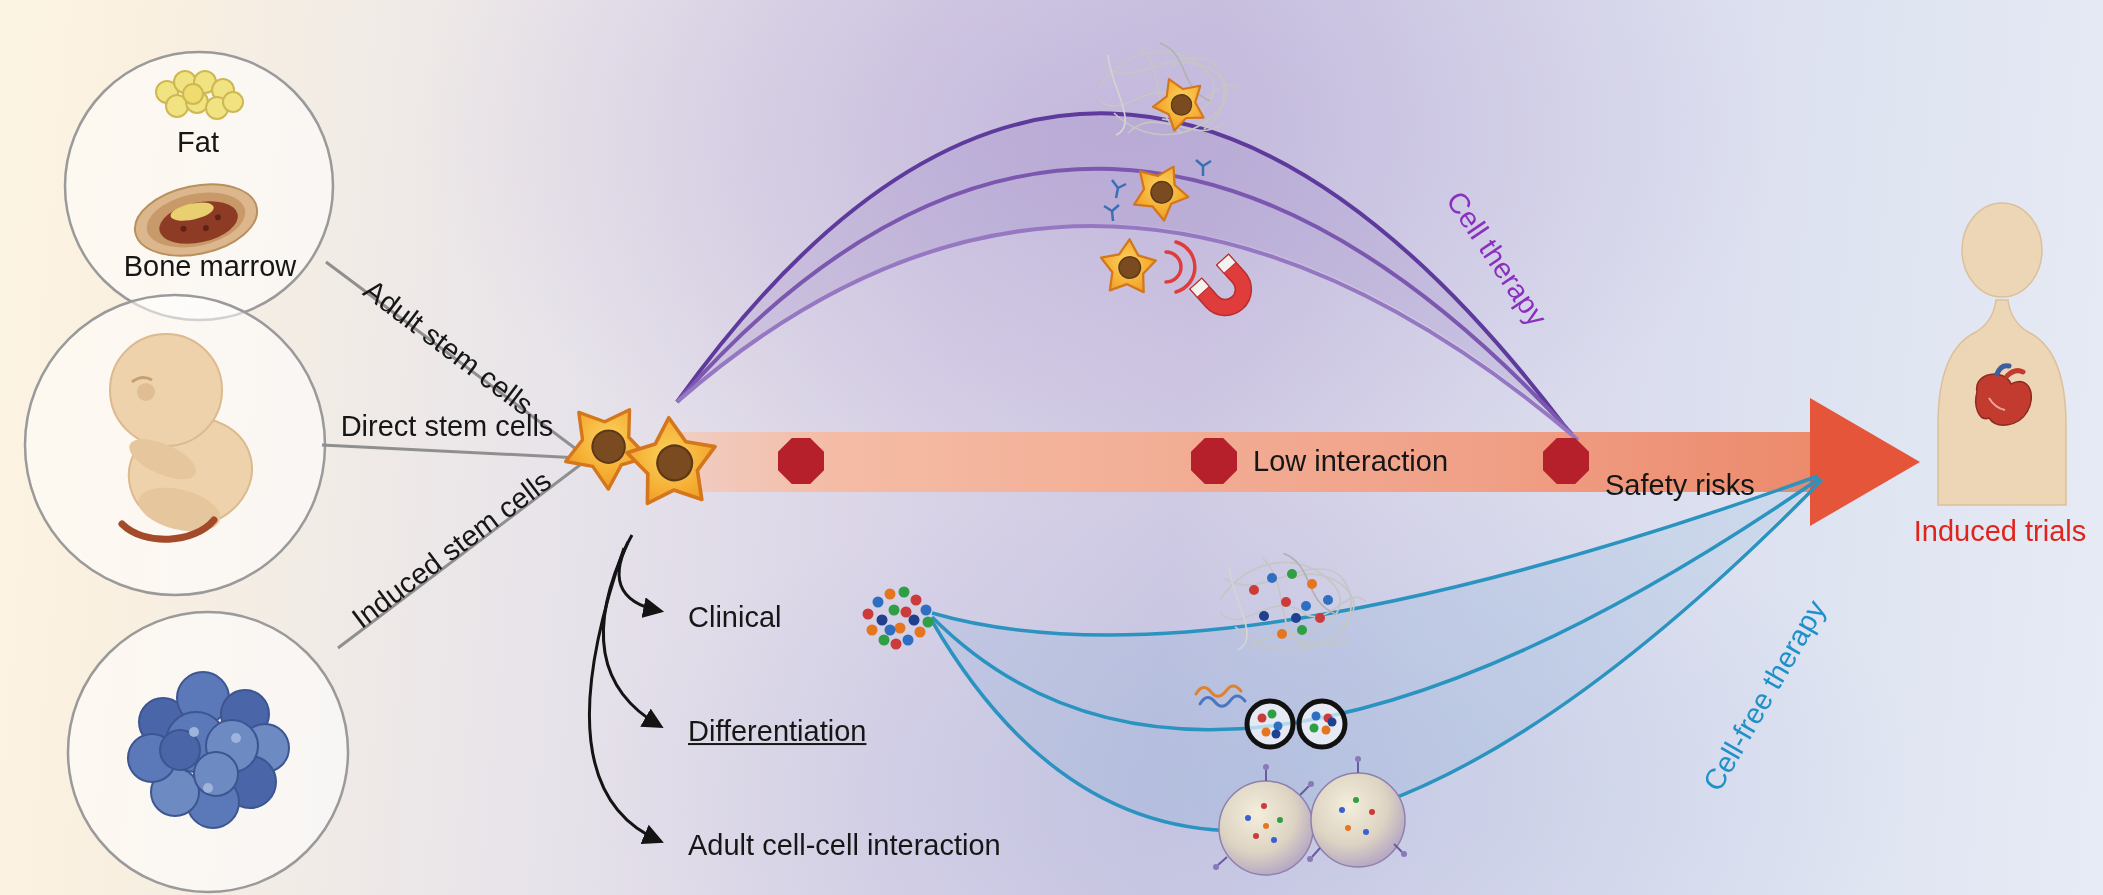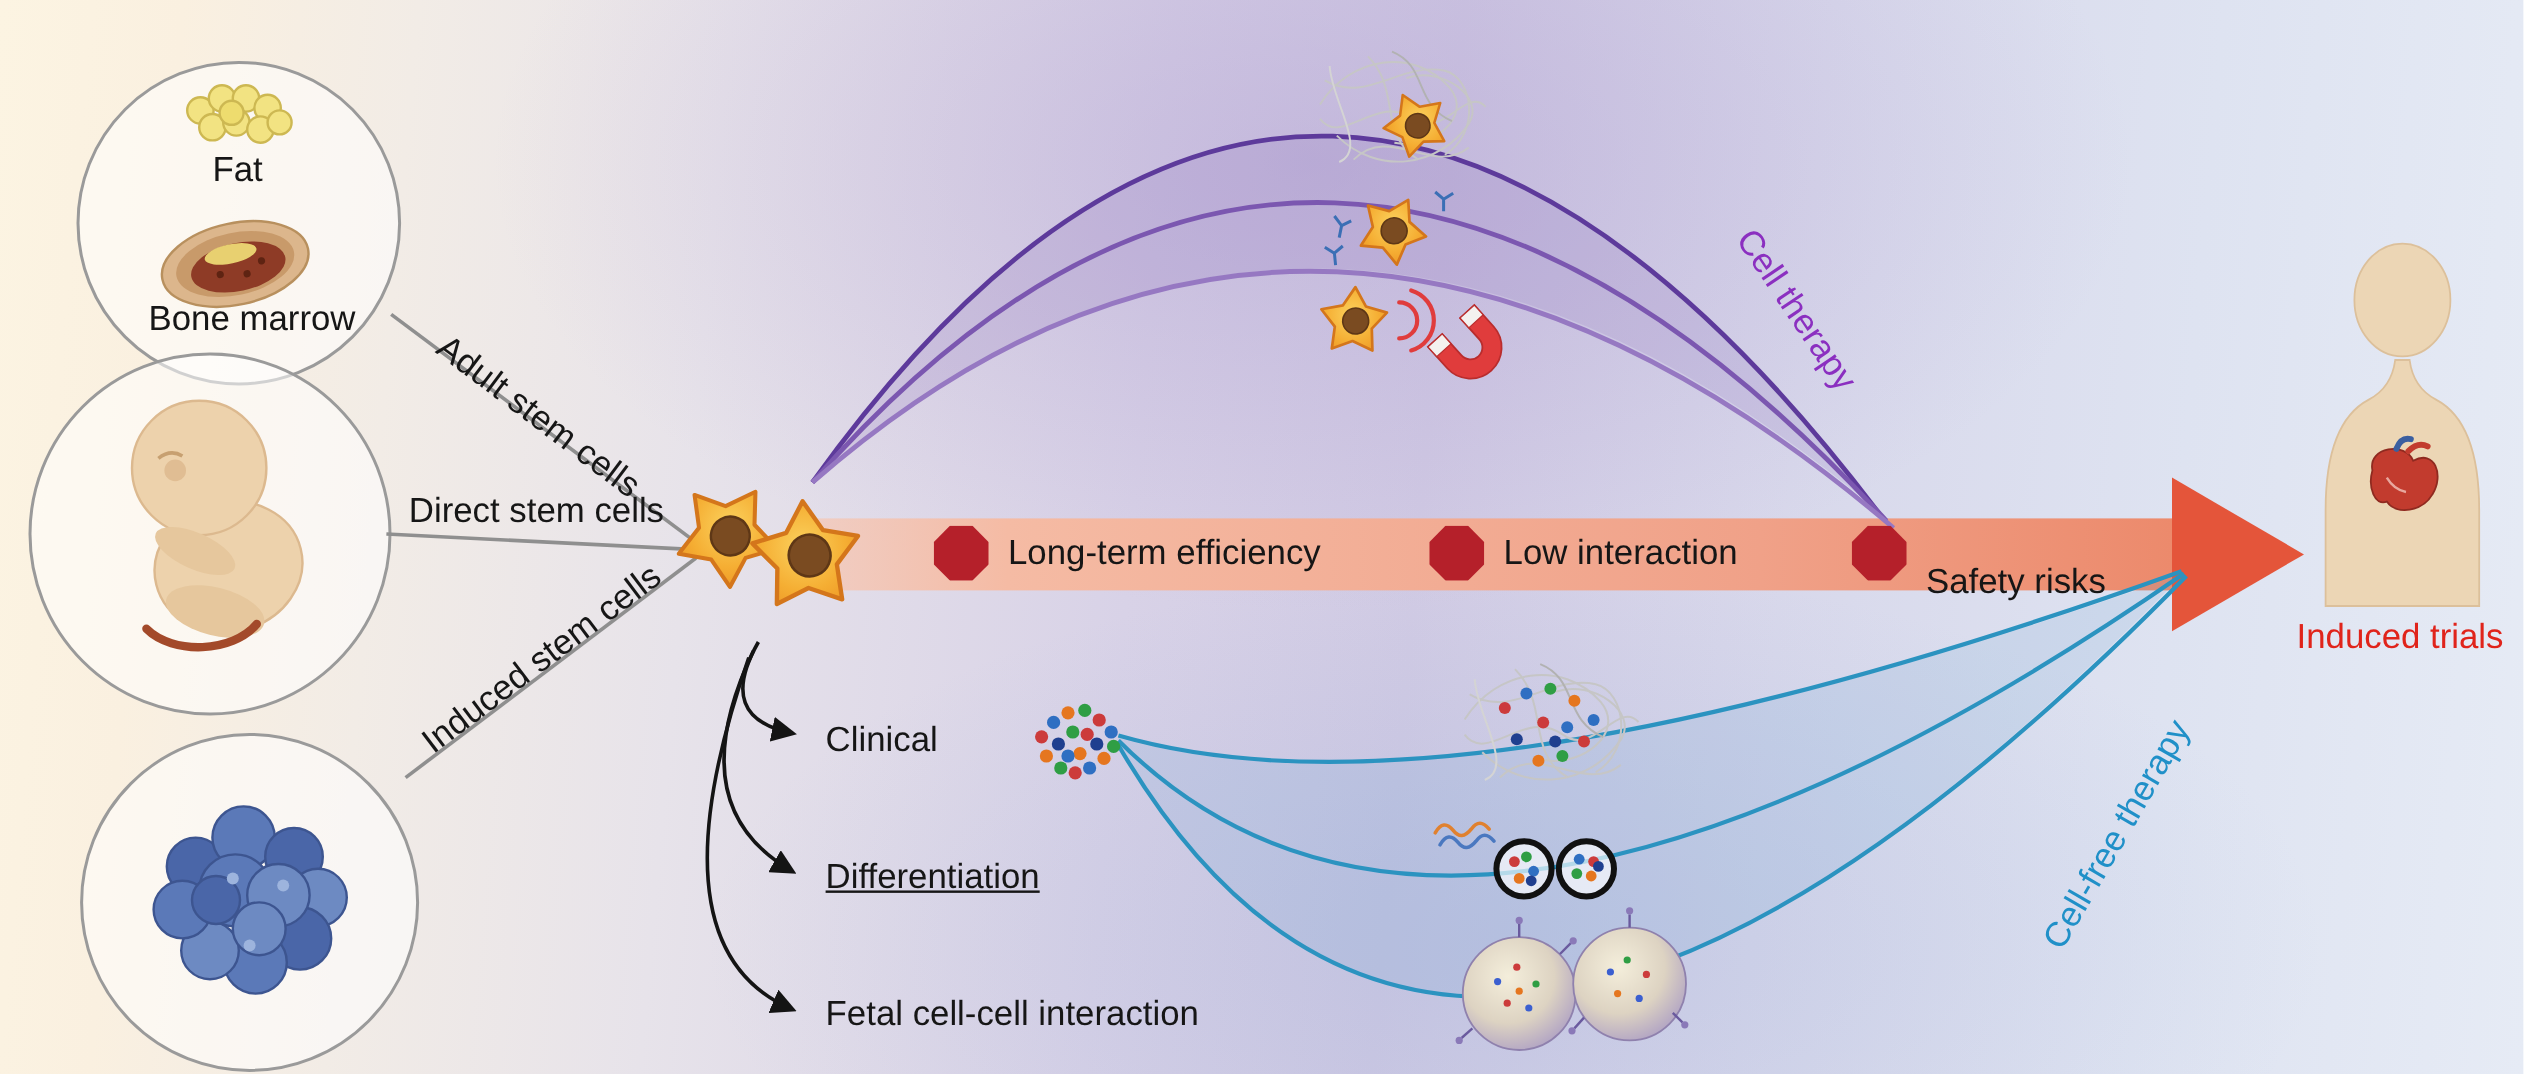--- a/index.html
+++ b/index.html
@@ -284,25 +284,24 @@
   <div class="octagon" style="left:778px;top:438px;"></div>
   <div class="octagon" style="left:1191px;top:438px;"></div>
   <div class="octagon" style="left:1543px;top:438px;"></div>
 
   <div class="label" style="left:198px;top:143px;">Fat</div>
   <div class="label" style="left:198px;top:267px;margin-left:12px;">Bone marrow</div>
   <div class="label" style="left:448px;top:348px;transform:translate(-50%,-50%) rotate(37deg);">Adult stem cells</div>
   <div class="label" style="left:447px;top:427px;">Direct stem cells</div>
   <div class="label" style="left:452px;top:550px;transform:translate(-50%,-50%) rotate(-37deg);">Induced stem cells</div>
 
-  <div class="label anchor-left" style="left:840px;top:462px;">Long-term efficiency</div>
   <div class="label anchor-left" style="left:1253px;top:462px;">Low interaction</div>
   <div class="label anchor-left" style="left:1605px;top:462px;margin-top:24px;">Safety risks</div>
 
   <div class="label" style="left:1496px;top:259px;color:#8b2fc0;transform:translate(-50%,-50%) rotate(56deg);">Cell therapy</div>
   <div class="label" style="left:1765px;top:696px;color:#2090c8;transform:translate(-50%,-50%) rotate(-60deg);">Cell-free therapy</div>
   <div class="label" style="left:2000px;top:532px;color:#e0241b;">Induced trials</div>
 
   <div class="label anchor-left" style="left:688px;top:618px;">Clinical</div>
   <div class="label anchor-left" style="left:688px;top:732px;text-decoration:underline;">Differentiation</div>
-  <div class="label anchor-left" style="left:688px;top:846px;">Fetal cell-cell interaction</div>
+  <div class="label anchor-left" style="left:688px;top:846px;">Adult cell-cell interaction</div>
 
 </div>
 
 </body></html>

